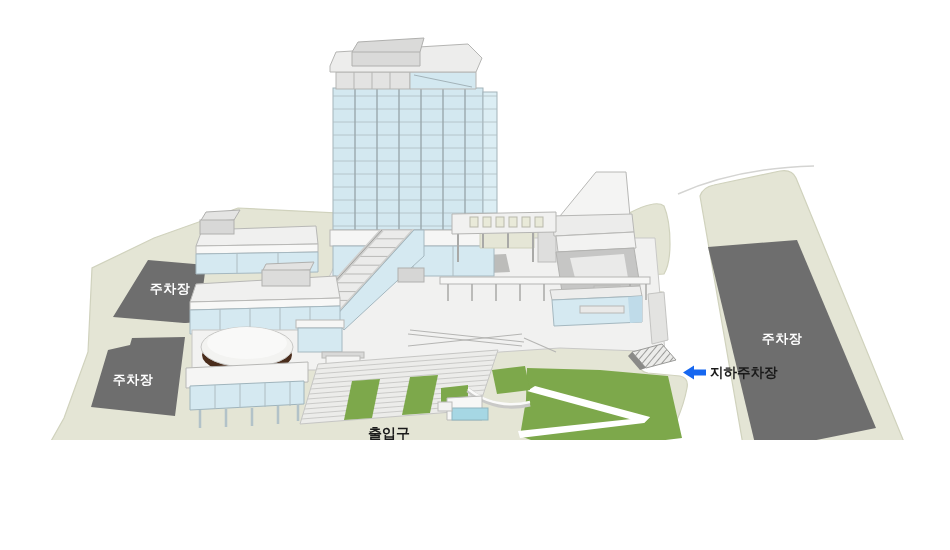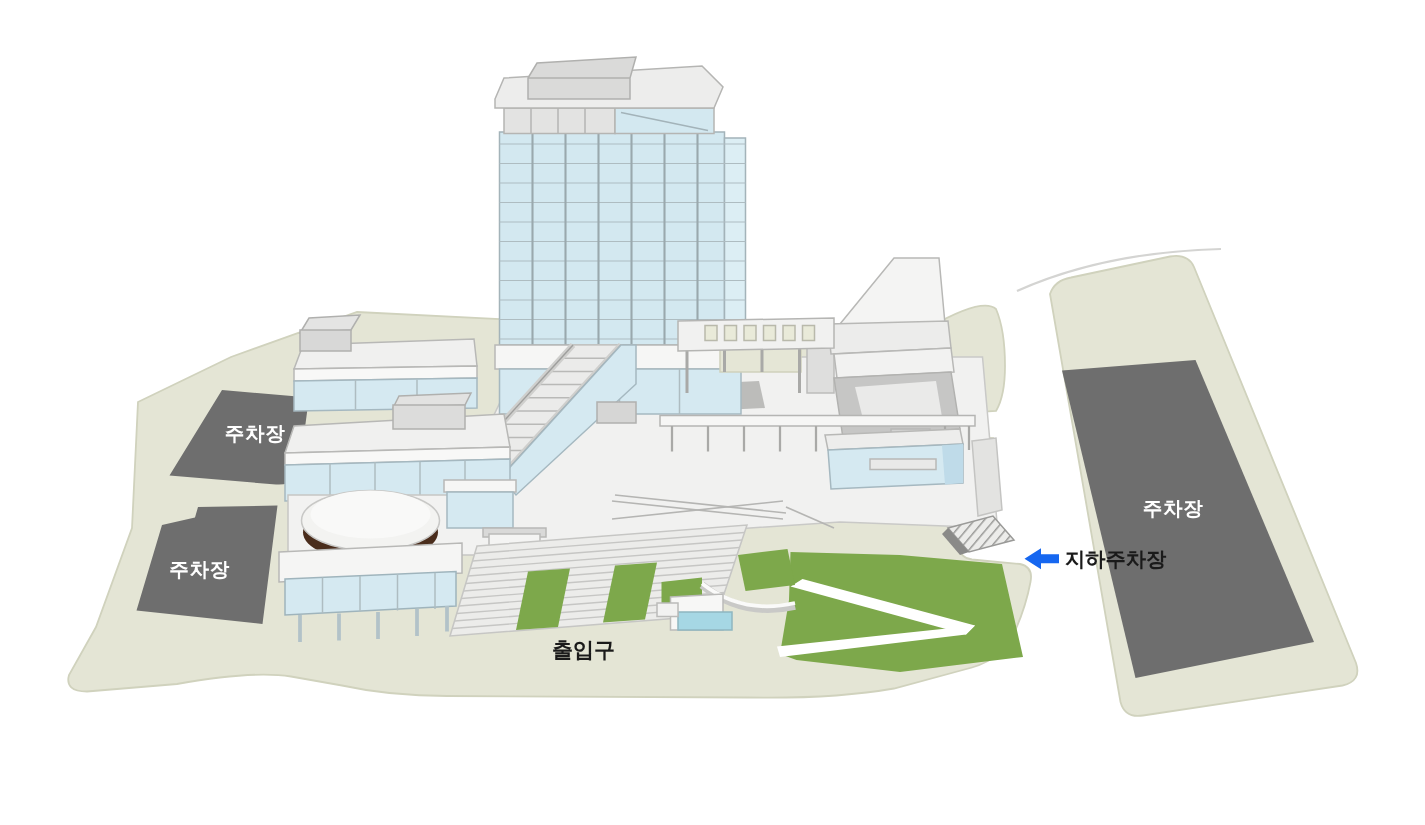--- a/index.html
+++ b/index.html
@@ -1,16 +1,16 @@
 <!DOCTYPE html>
 <html><head>
 <meta charset="utf-8">
 <style>
   html,body{margin:0;padding:0;background:#ffffff;}
-  .stage{position:relative;width:950px;height:550px;background:#ffffff;overflow:hidden;
+  .stage{position:relative;width:950px;height:440px;background:#ffffff;overflow:hidden;
          font-family:"Liberation Sans",sans-serif;}
   svg{display:block;}
   text{font-family:"Liberation Sans",sans-serif;font-weight:700;}
   .lbl-parking{font-size:13px;letter-spacing:0.5px;}
   .lbl-ground{font-size:14px;}
   .lbl-callout{font-size:13.5px;}
 </style>
 </head>
 <body>
 

